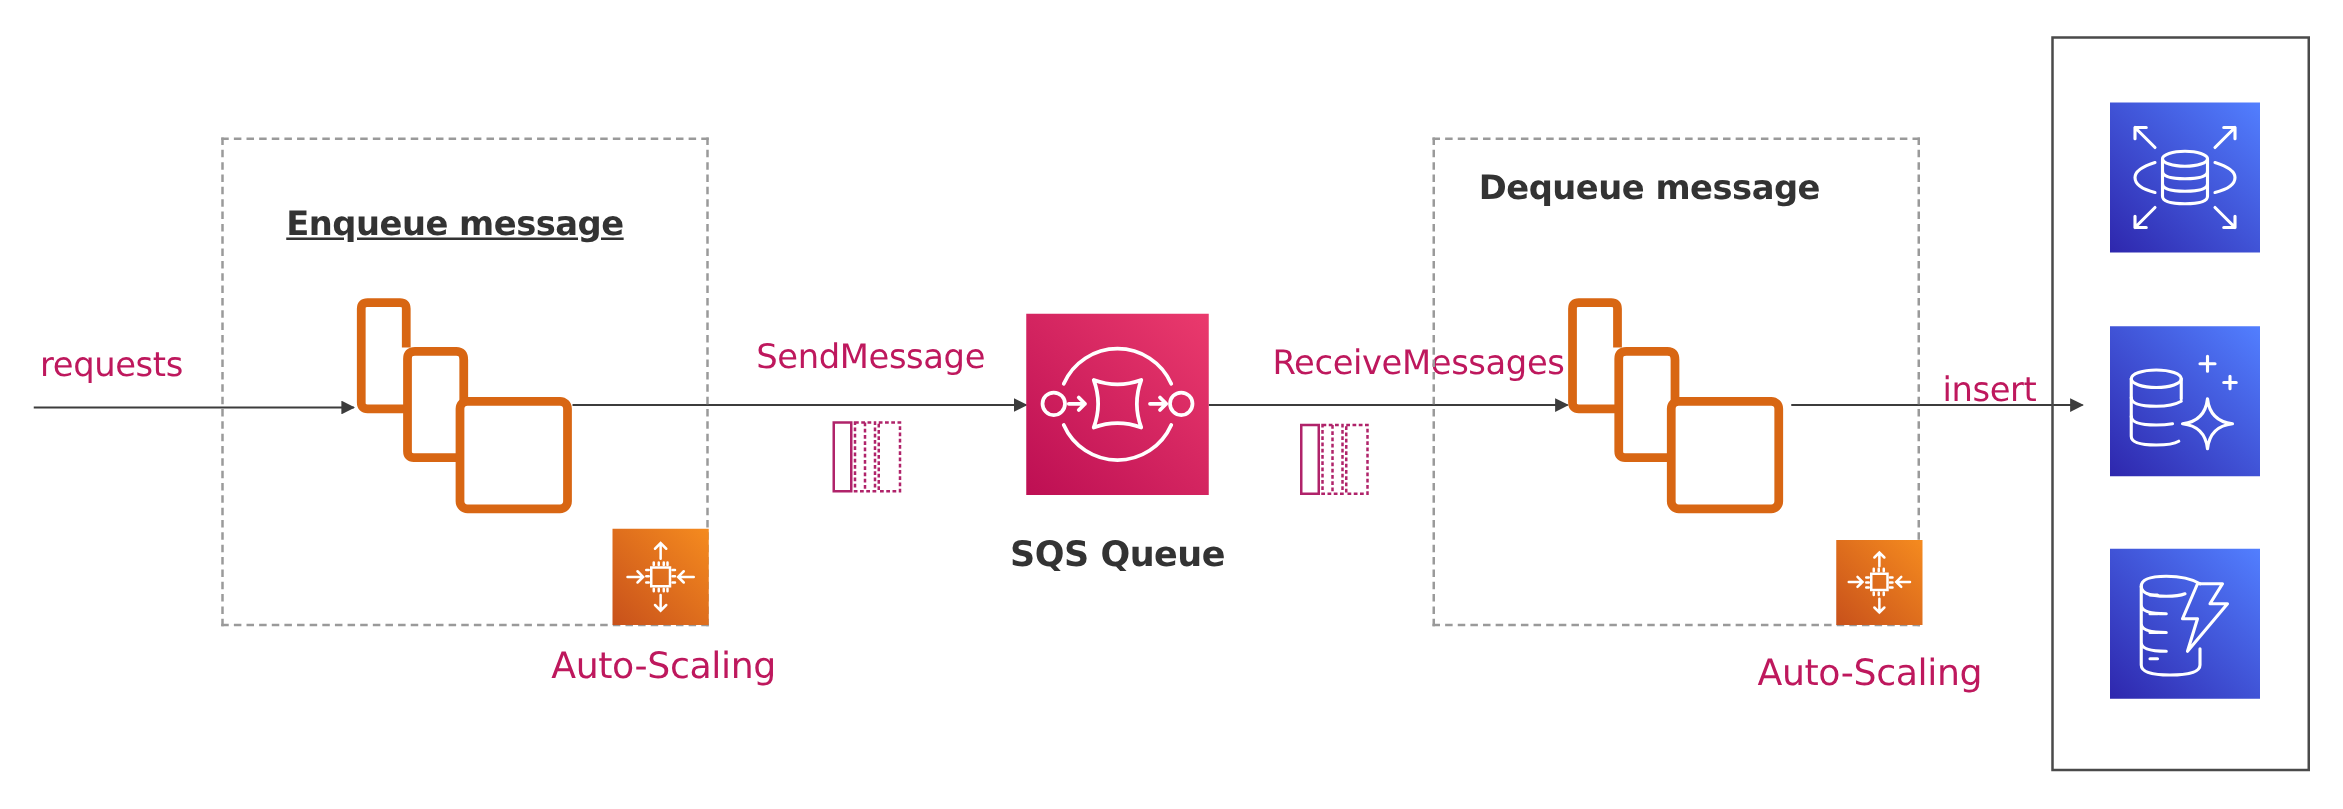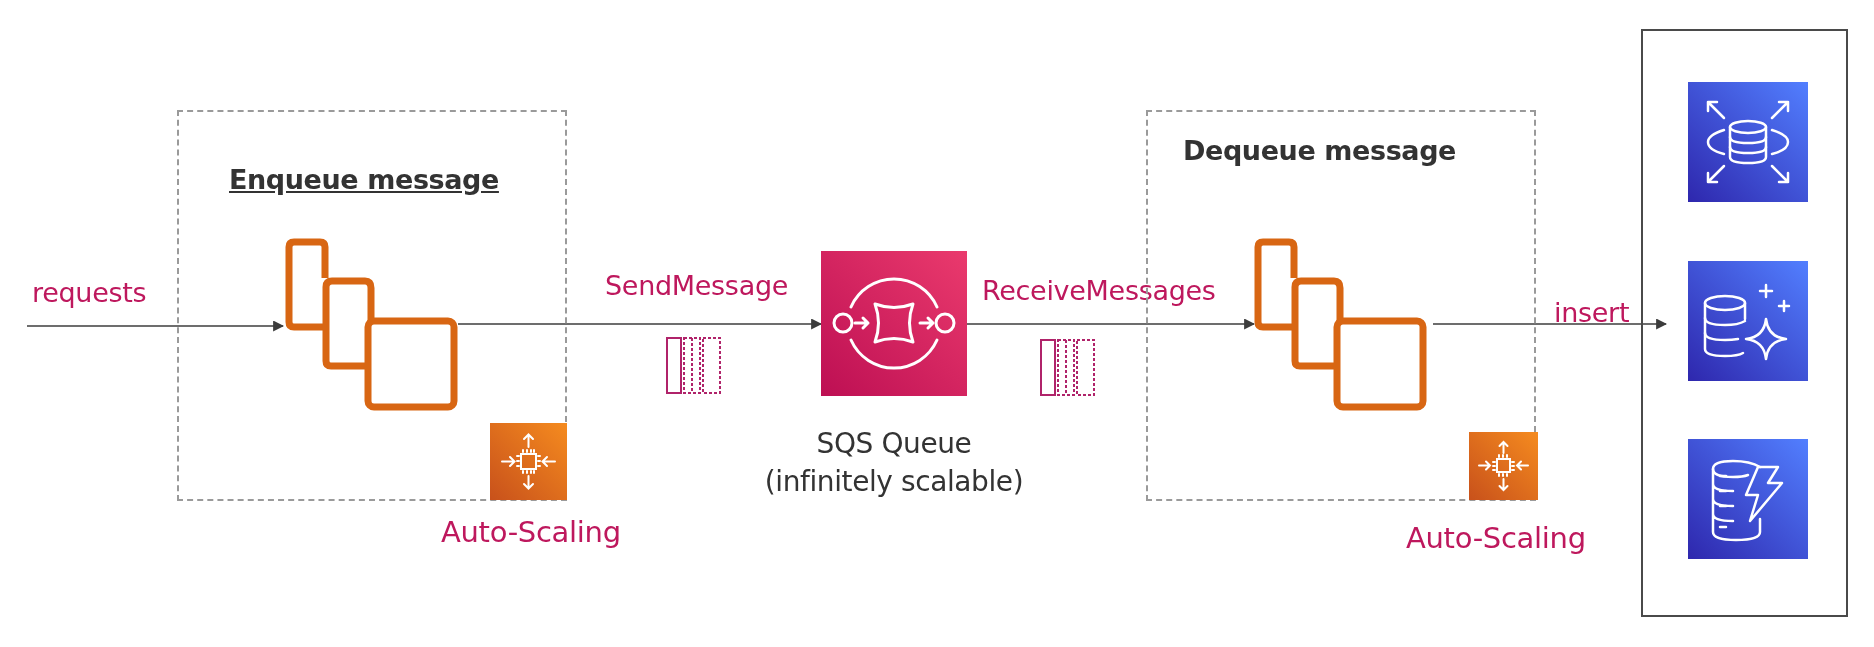--- a/index.html
+++ b/index.html
@@ -2,21 +2,21 @@
 <html><head>
 <meta charset="utf-8">
 <style>
   html, body { margin:0; padding:0; background:#ffffff; }
   body { width:1874px; height:647px; position:relative; overflow:hidden;
          font-family:"DejaVu Sans", "Liberation Sans", sans-serif; color:#3b3b3b; }
   .label { position:absolute; font-size:27px; color:#be185d; white-space:nowrap; line-height:1; letter-spacing:-0.3px; }
   .title { position:absolute; font-size:27px; font-weight:bold; color:#333333; white-space:nowrap; line-height:1; letter-spacing:-0.4px; }
   .dashed-box { position:absolute; border:2px dashed #9a9a9a; box-sizing:border-box; }
   .target-box { position:absolute; border:2.5px solid #4a4a4a; box-sizing:border-box; }
-  .center-text { position:absolute; text-align:center; font-weight:normal; font-size:28px; color:#333; line-height:1.25; white-space:nowrap; letter-spacing:-0.4px; }
+  .center-text { position:absolute; text-align:center; font-weight:bold; font-size:28px; color:#333; line-height:1.25; white-space:nowrap; letter-spacing:-0.4px; }
   svg { position:absolute; overflow:visible; }
 </style>
 </head>
 <body>
 
 <svg width="0" height="0" style="position:absolute">
   <defs>
     <linearGradient id="gOrange" x1="0" y1="1" x2="1" y2="0">
       <stop offset="0" stop-color="#C8511B"></stop>
         <stop offset="1" stop-color="#F58B1F"></stop>
@@ -62,21 +62,21 @@
     <path d="M38.5,24 V12 M34,16 L38.5,11.5 L43,16"></path>
     <path d="M38.5,53 V65 M34,61 L38.5,65.5 L43,61"></path>
     <path d="M12,38.5 H24 M20,34 L24.5,38.5 L20,43"></path>
     <path d="M65,38.5 H53 M57,34 L52.5,38.5 L57,43"></path>
   </g>
 </svg>
 <div class="label" style="left:441px;top:518px;font-size:29px;">Auto-Scaling</div>
 
 <div class="label" style="left:32px;top:279px;">requests</div>
 <div class="label" style="left:605px;top:272px;">SendMessage</div>
-<div class="label" style="left:982px;top:277px;">ReceiveMessages</div>
+<div class="label" style="left:1018px;top:277px;">ReceiveMessages</div>
 <div class="label" style="left:1554px;top:299px;">insert</div>
 
 <svg width="56" height="58" style="left:666px;top:337px;">
   <g fill="none" stroke="#B0236A" stroke-width="2">
     <rect x="1" y="1" width="14" height="55"></rect>
     <rect x="18" y="1" width="16" height="55" stroke-dasharray="3,2"></rect>
     <rect x="37" y="1" width="17" height="55" stroke-dasharray="3,2"></rect>
     <line x1="26" y1="1" x2="26" y2="56" stroke-dasharray="3,2"></line>
   </g>
 </svg>
@@ -96,21 +96,20 @@
     <path d="M30,89 A47,47 0 0 0 116,89"></path>
     <circle cx="22" cy="72" r="9"></circle>
     <circle cx="124" cy="72" r="9"></circle>
     <path d="M34,72 H47 M42,67 L47,72 L42,77"></path>
     <path d="M99,72 H112 M107,67 L112,72 L107,77"></path>
     <path d="M54,53 Q73,60 92,53 Q85,72 92,91 Q73,84 54,91 Q61,72 54,53 Z"></path>
   </g>
 </svg>
 <div class="center-text" style="left:744px;top:426px;width:300px;">
   <div>SQS Queue</div>
-  <div style="margin-top:3px;">(infinitely scalable)</div>
 </div>
 
 <div class="dashed-box" style="left:1146px;top:110px;width:390px;height:391px;"></div>
 <div class="title" style="left:1183px;top:137px;">Dequeue message</div>
 
 <svg width="170" height="170" style="left:1254px;top:238px;">
   <g fill="none" stroke="#D86613" stroke-width="7" stroke-linejoin="round">
     <path d="M40,40 L40,9 Q40,4 35,4 L9,4 Q4,4 4,9 L4,84 Q4,89 9,89 L40,89"></path>
     <path d="M86,84 L86,50 Q86,43 80,43 L47,43 Q41,43 41,49 L41,123 Q41,128 46,128 L82,128"></path>
     <rect x="83" y="83" width="86" height="86" rx="6"></rect>

